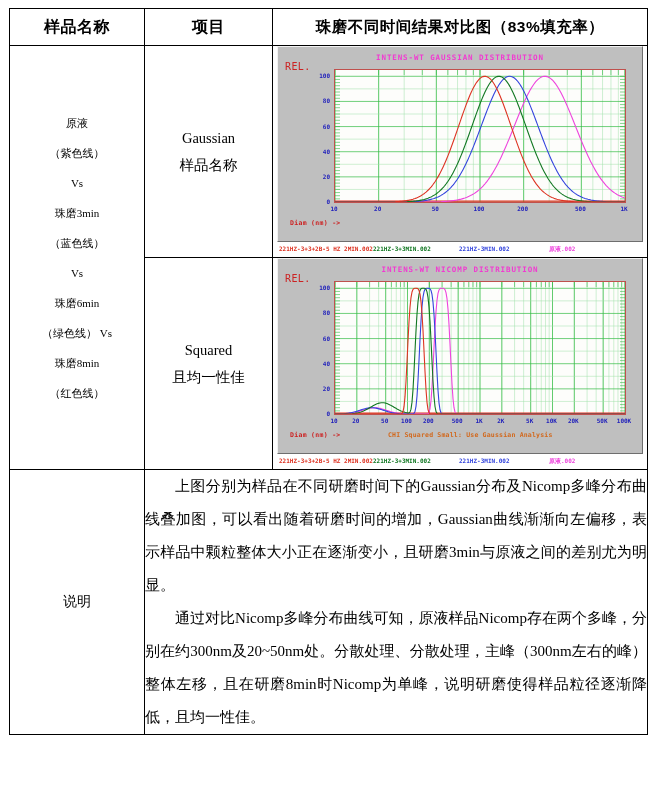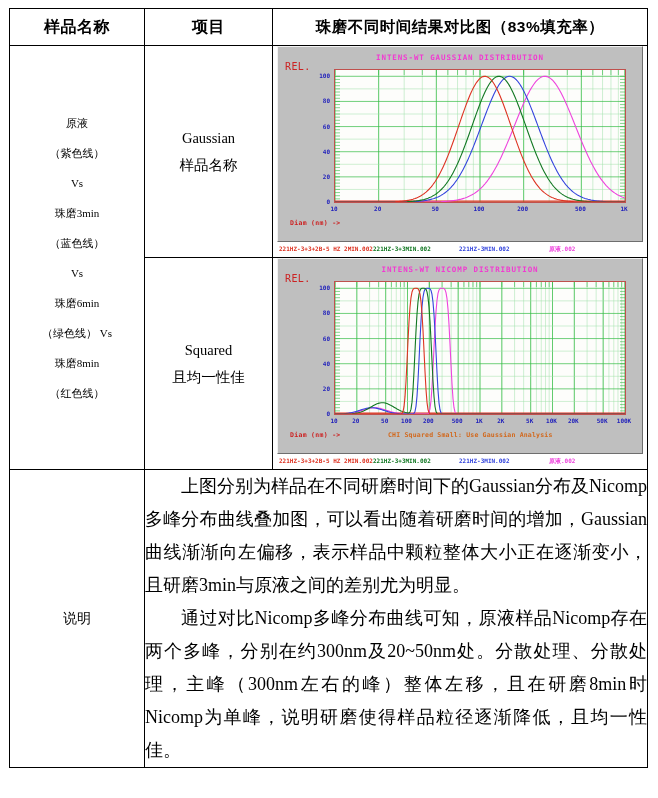--- a/index.html
+++ b/index.html
@@ -159,21 +159,21 @@
   .legend-item {
     position: absolute;
     top: 2px;
     white-space: nowrap;
   }
 
   
   .desc-cell {
     text-align: left;
     padding: 14px 16px 16px 16px;
-    font-size: 18px;
+    font-size: 15px;
     line-height: 33px;
   }
   .desc-cell p {
     margin: 0;
     text-indent: 2em;
     text-align: justify;
   }
   .desc-label {
     font-size: 14px;
   }

